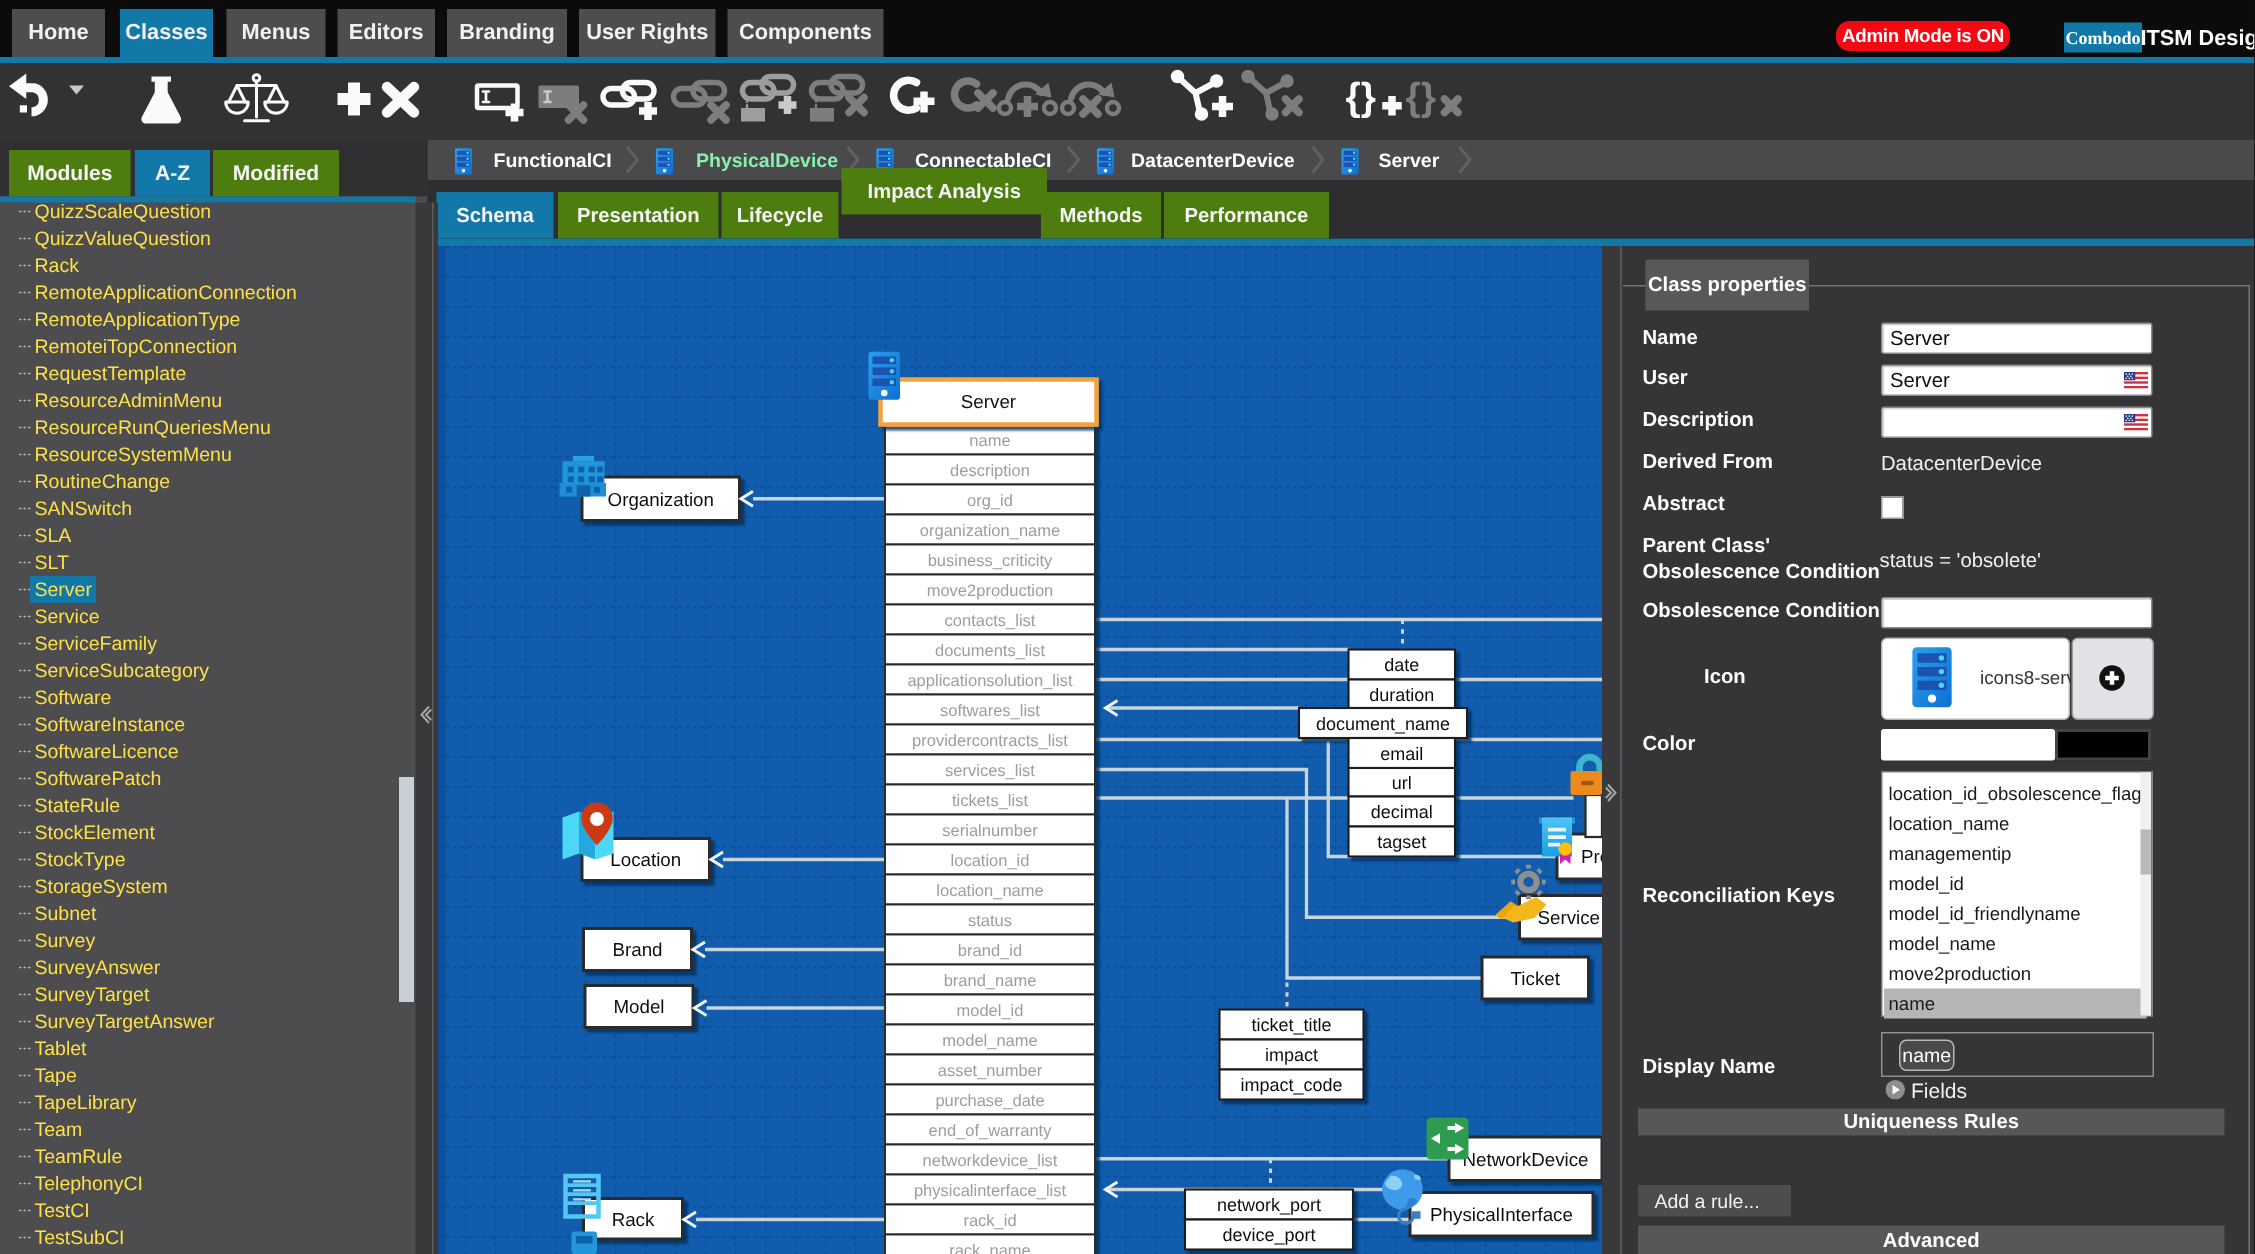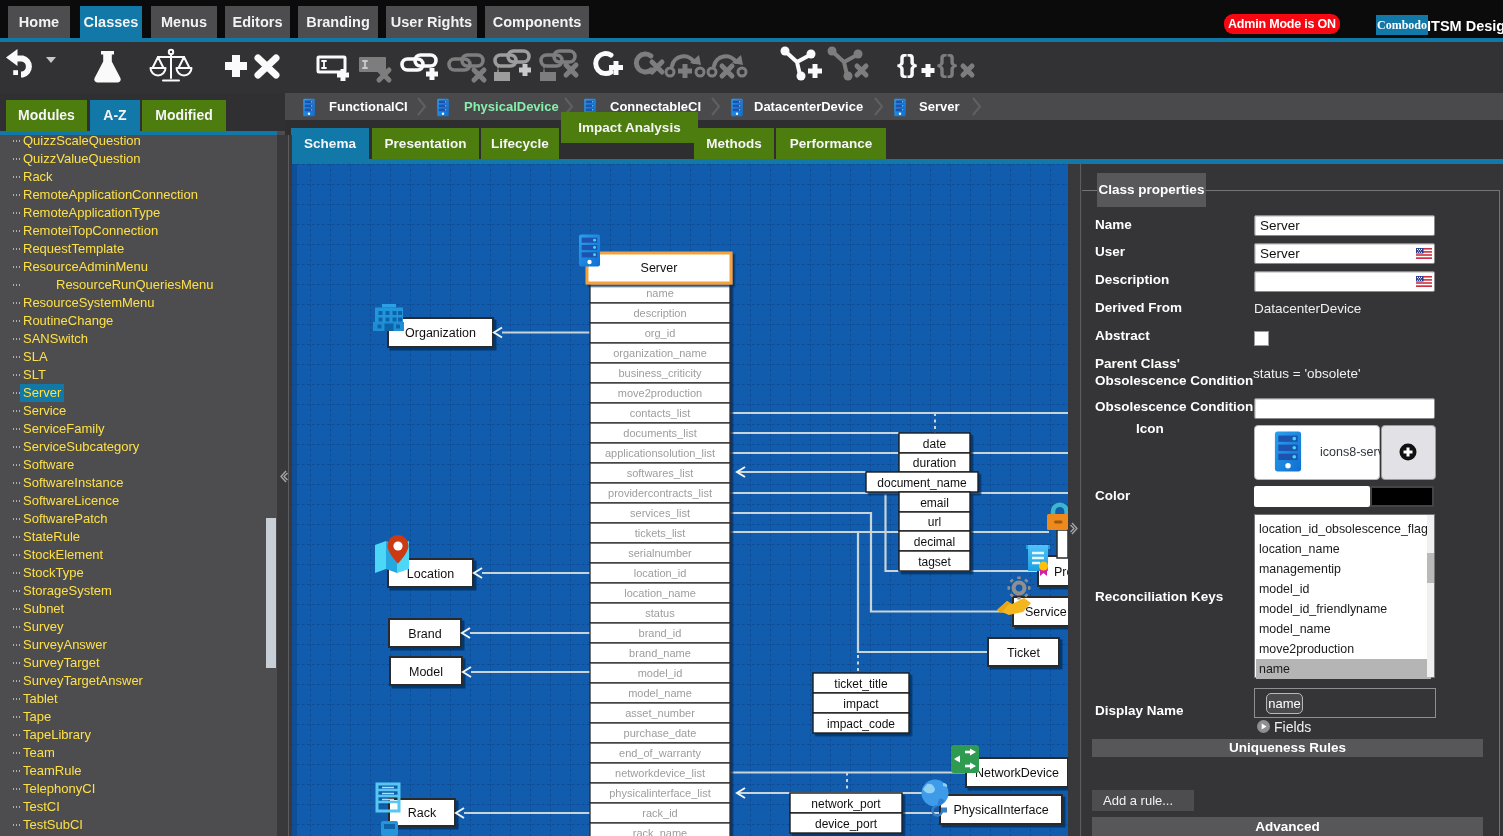--- a/index.html
+++ b/index.html
@@ -241,21 +241,21 @@
 <div class="li" style="top:186px;">RemoteApplicationConnection</div>
 <div class="dot" style="top:212px;"></div>
 <div class="li" style="top:204px;">RemoteApplicationType</div>
 <div class="dot" style="top:230px;"></div>
 <div class="li" style="top:222px;">RemoteiTopConnection</div>
 <div class="dot" style="top:248px;"></div>
 <div class="li" style="top:240px;">RequestTemplate</div>
 <div class="dot" style="top:266px;"></div>
 <div class="li" style="top:258px;">ResourceAdminMenu</div>
 <div class="dot" style="top:284px;"></div>
-<div class="li" style="top:276px;margin-left:33px;">ResourceRunQueriesMenu</div>
+<div class="li" style="top:276px;">ResourceRunQueriesMenu</div>
 <div class="dot" style="top:302px;"></div>
 <div class="li" style="top:294px;">ResourceSystemMenu</div>
 <div class="dot" style="top:320px;"></div>
 <div class="li" style="top:312px;">RoutineChange</div>
 <div class="dot" style="top:338px;"></div>
 <div class="li" style="top:330px;">SANSwitch</div>
 <div class="dot" style="top:356px;"></div>
 <div class="li" style="top:348px;">SLA</div>
 <div class="dot" style="top:374px;"></div>
 <div class="li" style="top:366px;">SLT</div>
@@ -609,21 +609,21 @@
 <div class="abs" style="left:1206px;top:190px;width:294px;height:1px;background:#737476;"></div>
 <div class="abs" style="left:1097px;top:173px;width:109px;height:34px;background:#58585a;color:#fff;font-weight:bold;font-size:13.5px;text-align:center;line-height:34px;">Class properties</div>
 <div class="plabel" style="top:217px;">Name</div>
 <div class="plabel" style="top:244px;">User</div>
 <div class="plabel" style="top:272px;">Description</div>
 <div class="plabel" style="top:300px;">Derived From</div>
 <div class="plabel" style="top:328px;">Abstract</div>
 <div class="plabel" style="top:356px;">Parent Class'</div>
 <div class="plabel" style="top:373px;">Obsolescence Condition</div>
 <div class="plabel" style="top:399px;">Obsolescence Condition</div>
-<div class="plabel" style="top:421px;padding-left:41px;">Icon</div>
+<div class="plabel" style="top:443px;padding-left:41px;">Icon</div>
 <div class="plabel" style="top:488px;">Color</div>
 <div class="plabel" style="top:589px;">Reconciliation Keys</div>
 <div class="plabel" style="top:703px;">Display Name</div>
 <div class="inp" style="left:1254px;top:215px;width:174px;height:19px;line-height:19px;padding-left:5px;">Server</div>
 <div class="inp" style="left:1254px;top:243px;width:174px;height:19px;line-height:19px;padding-left:5px;">Server</div>
 <div class="inp" style="left:1254px;top:271px;width:174px;height:19px;line-height:19px;padding-left:5px;"></div>
 <div class="inp" style="left:1254px;top:398px;width:174px;height:19px;line-height:19px;padding-left:5px;"></div>
 <svg class="abs" style="left:1416px;top:248px;" width="16" height="11" viewBox="0 0 16 11">
 <rect width="16" height="11" fill="#fff"></rect>
 <g fill="#d23040">

